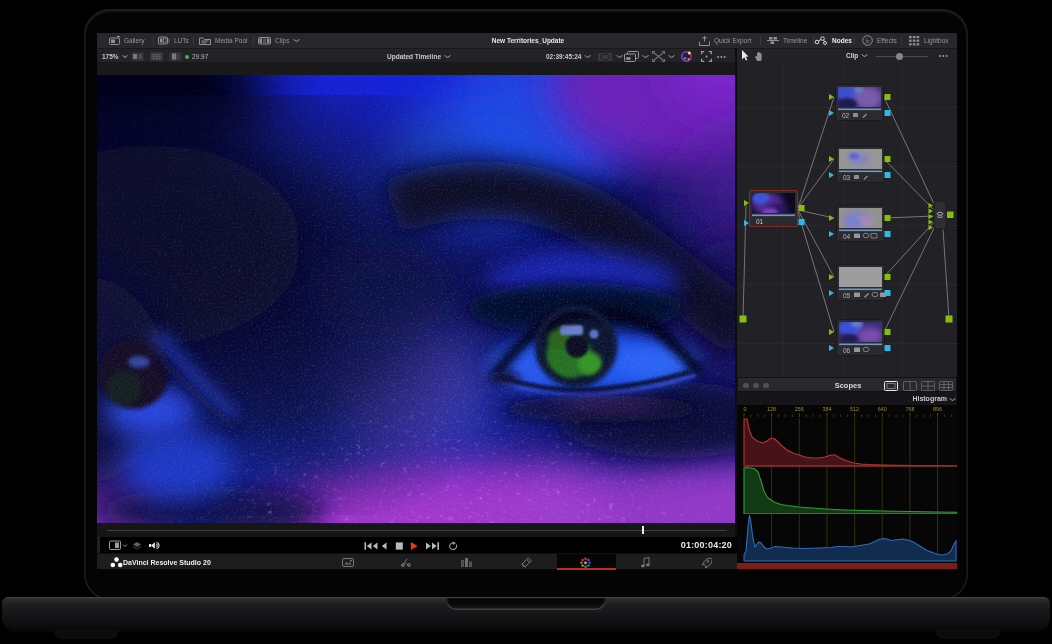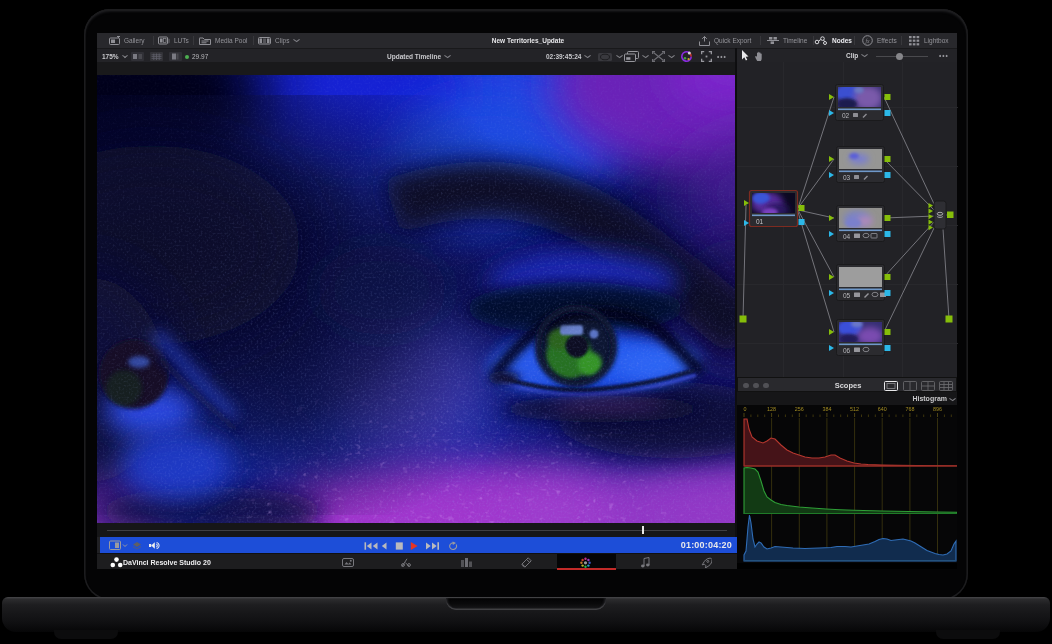--- a/index.html
+++ b/index.html
@@ -39,26 +39,26 @@
   .chev { display:inline-block; width:7px; height:4px; position:relative; top:.5px; }
   .chev:before { content:""; position:absolute; left:0; top:1px; width:4.2px; height:1.2px; background:#84848a; transform:rotate(36deg); }
   .chev:after { content:""; position:absolute; right:0; top:1px; width:4.2px; height:1.2px; background:#84848a; transform:rotate(-36deg); }
   .ic { flex:none; }
   
   #viewer-strip { position:absolute; left:0; top:29px; width:638px; height:13px; background:#19191b; }
   #video { position:absolute; left:0; top:42px; width:638px; height:448px; background:#0a0a30; overflow:hidden; }
   #seekrow { position:absolute; left:0; top:490px; width:638px; height:14px; background:#161618; }
   #seektrack { position:absolute; left:10px; top:497px; width:620px; height:1px; background:#3f3f43; }
   #playhead { position:absolute; left:545px; top:493px; width:2px; height:8px; background:#e8e8e8; }
-  #transport { position:absolute; left:3px; top:504px; width:638px; height:16px; background:#1d4ed8; }
+  #transport { position:absolute; left:3px; top:504px; width:638px; height:16px; background:#000000; }
   #appbar { position:absolute; left:0; top:520px; width:860px; height:16px; background:#1d1d1f; border-top:1px solid #101012; }
   
   #nodepanel { position:absolute; left:639px; top:29px; width:221px; height:315px; background:#222226; border-left:1px solid #0d0d0f; }
   
-  #scopes { position:absolute; left:640px; top:344px; width:220px; height:192px; background:#000000; }
+  #scopes { position:absolute; left:640px; top:344px; width:220px; height:192px; background:#7f1d1d; }
   #scopes-title { position:absolute; left:0; top:0; width:220px; height:15px; background:#29292d; border:1px solid #111; }
   #hist-head { position:absolute; left:0; top:15px; width:220px; height:13px; background:#161618; color:#c8c8cc; }
   .wdot2 { width:5.5px; height:5.5px; border-radius:50%; background:#515156; display:inline-block;}
 </style>
 </head>
 <body>
   <div id="laptop"></div>
   <div id="base"></div>
   <div id="notch"></div>
   <div id="foot-l"></div>

